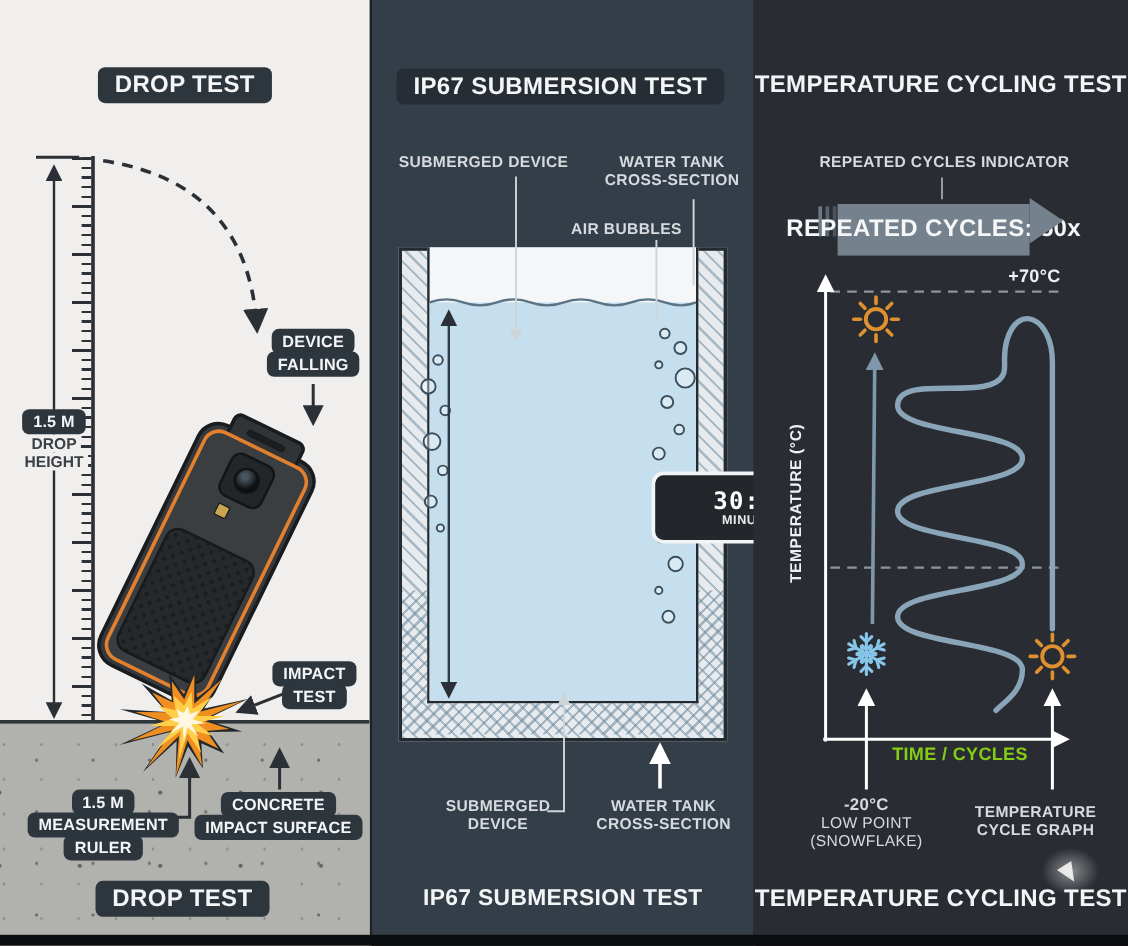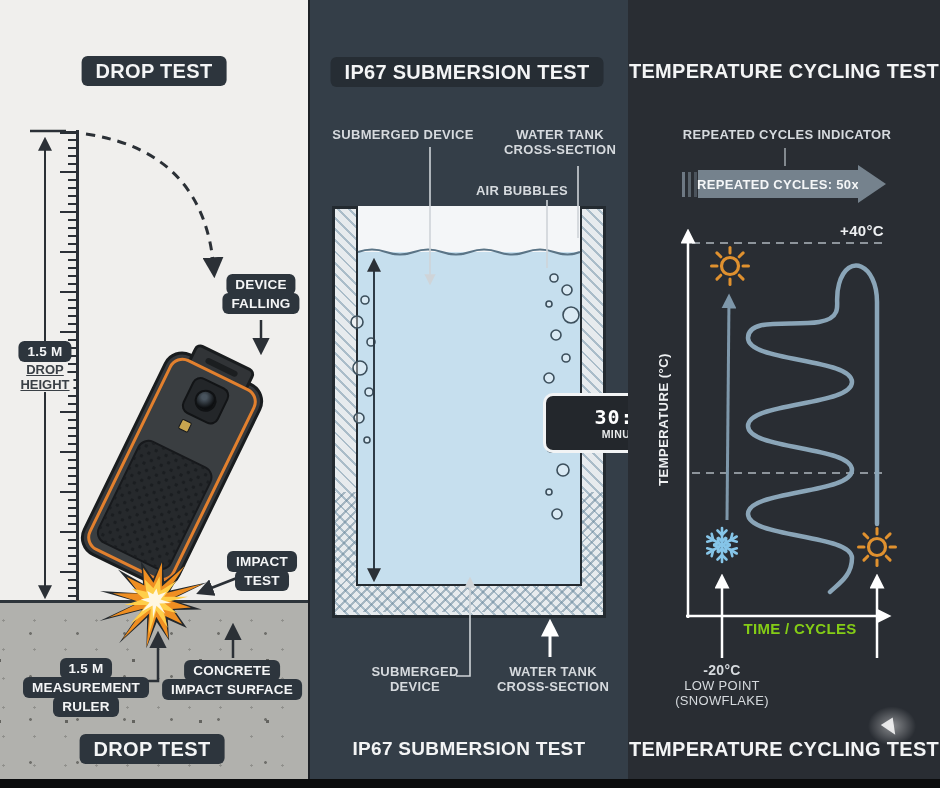--- a/index.html
+++ b/index.html
@@ -39,21 +39,21 @@
       background-image:radial-gradient(#1b1e21 1.6px,transparent 2.1px),radial-gradient(#1b1e21 1.6px,transparent 2.1px);
       background-size:11px 11px;background-position:0 0,5.5px 5.5px;}
   .phone1{left:118px;top:357px;width:108px;height:225px;transform:rotate(26deg);}
   .phone1 .ph-cam{width:36px;height:36px;}
   
   .bstack{position:absolute;transform:translateX(-50%);display:flex;flex-direction:column;align-items:center;z-index:6;}
   .badge{background:#2d353d;color:#f4f5f6;font-weight:bold;font-size:13.5px;line-height:15px;
       padding:3px 9px;border-radius:6px;margin-top:-2px;white-space:nowrap;letter-spacing:.2px;text-align:center;}
   .badge.big{font-size:20px;line-height:22px;padding:4px 14px;letter-spacing:.3px;}
   .plain{color:#3a4046;font-weight:bold;font-size:13px;line-height:15px;background:#f0efed;
-      padding:0 4px;border-radius:3px;white-space:nowrap;text-decoration:underline;}
+      padding:0 4px;border-radius:3px;white-space:nowrap;}
   .lbl{position:absolute;transform:translateX(-50%);text-align:center;color:#d6dade;
       font-size:13px;font-weight:bold;letter-spacing:.3px;white-space:nowrap;z-index:6;}
   .title-flat{position:absolute;left:0;right:0;text-align:center;color:#f3f4f5;font-weight:bold;
       font-size:19px;letter-spacing:.3px;z-index:6;}
   
   .p2{left:310px;width:318px;background:#343e48;border-right:2px solid #1d2126;}
   .p2 .tank-outer{position:absolute;left:22px;top:206px;width:274px;height:412px;box-sizing:border-box;
       border:3px solid #232a30;background-color:#e7ebee;
       background-image:repeating-linear-gradient(45deg,rgba(120,150,170,.55) 0 2px,transparent 2px 8px);}
   .p2 .tank-bottom{position:absolute;left:25px;top:492px;width:268px;height:120px;
@@ -63,23 +63,23 @@
   .p2 .water{position:absolute;left:48px;top:252px;width:222px;height:332px;background:#c6dfee;}
   .p2 .waterlbl{background:#c6dfee;color:#323d46;font-size:11.5px;line-height:14px;font-weight:bold;padding:0 2px;}
   .timer{position:absolute;left:233px;top:393px;width:74px;height:54px;background:#23272c;
       border:3px solid #f2f4f5;border-radius:10px;z-index:7;display:flex;flex-direction:column;
       align-items:center;justify-content:center;padding-left:44px;}
   .timer .tval{font-family:"DejaVu Sans Mono",monospace;font-weight:bold;font-size:20px;color:#fff;
       letter-spacing:1px;line-height:21px;}
   .timer .tunit{font-size:10.5px;font-weight:bold;color:#e9ebec;letter-spacing:.5px;text-align:center;}
   
   .p3{left:628px;width:312px;background:#292d33;}
-  .banner-body{position:absolute;left:70px;top:170px;width:160px;height:28px;background:#75828d;
+  .banner-body{position:absolute;left:70px;top:170px;width:160px;height:43px;background:#75828d;
       display:flex;align-items:center;justify-content:center;color:#f4f6f7;font-weight:bold;
-      font-size:13px;letter-spacing:.3px;white-space:nowrap;z-index:5;}
+      font-size:20px;letter-spacing:.3px;white-space:nowrap;z-index:5;}
   .banner-head{position:absolute;left:230px;top:165px;width:0;height:0;z-index:5;
       border-top:19px solid transparent;border-bottom:19px solid transparent;border-left:28px solid #75828d;}
   .speed{position:absolute;top:172px;width:3px;height:25px;background:#75828d;}
   .ylab{position:absolute;left:-115px;top:412px;width:300px;text-align:center;transform:rotate(-90deg);
       color:#eef0f2;font-weight:bold;font-size:13px;letter-spacing:.5px;z-index:5;}
   .smudge{position:absolute;left:232px;top:700px;width:64px;height:52px;z-index:8;pointer-events:none;
       background:radial-gradient(closest-side,rgba(255,255,255,.45),rgba(255,255,255,0) 75%);}
   .smudge .cursor{position:absolute;left:24px;top:20px;width:0;height:0;opacity:.85;
       border-left:7px solid transparent;border-right:7px solid transparent;border-top:16px solid #fdfdfd;
       transform:rotate(-32deg);}
@@ -307,28 +307,32 @@
       <line x1="58" y1="616" x2="259" y2="616" stroke="#ffffff" stroke-width="2.5" marker-end="url(#mk-white)"></line>
 
       <use href="#sunicon" transform="translate(102,266)" stroke="#e0912f"></use>
       <use href="#sunicon" transform="translate(249,547)" stroke="#e0912f"></use>
       <use href="#flake" transform="translate(94,545)" stroke="#86c5e8" stroke-width="2.6"></use>
 
       <line x1="94" y1="658" x2="94" y2="578" stroke="#ffffff" stroke-width="2.5" marker-end="url(#mk-white)"></line>
       <line x1="249" y1="658" x2="249" y2="578" stroke="#ffffff" stroke-width="2.5" marker-end="url(#mk-white)"></line>
     </svg>
 
-    <div class="lbl" style="left:234px;top:222px;font-size:15px;color:#eef0f2">+40°C</div>
+    <div class="lbl" style="left:234px;top:222px;font-size:15px;color:#eef0f2">+70°C</div>
     <div class="ylab">TEMPERATURE (°C)</div>
     <div class="lbl" style="left:172px;top:620px;font-size:15px;color:#84cc16">TIME / CYCLES</div>
     <div class="lbl" style="left:94px;top:662px">
       <div style="font-size:14px">-20°C</div>
       <div style="font-weight:normal">LOW POINT</div>
       <div style="font-weight:normal">(SNOWFLAKE)</div>
     </div>
+    <div class="lbl" style="left:235px;top:669px">
+      <div>TEMPERATURE</div>
+      <div>CYCLE GRAPH</div>
+    </div>
     <div class="title-flat" style="top:738px;font-size:20px">TEMPERATURE CYCLING TEST</div>
     <div class="smudge">
         <div class="cursor"></div>
       </div>
   </section>
 
   <div class="bottom-bar"></div>
 </div>
 
 </body></html>

